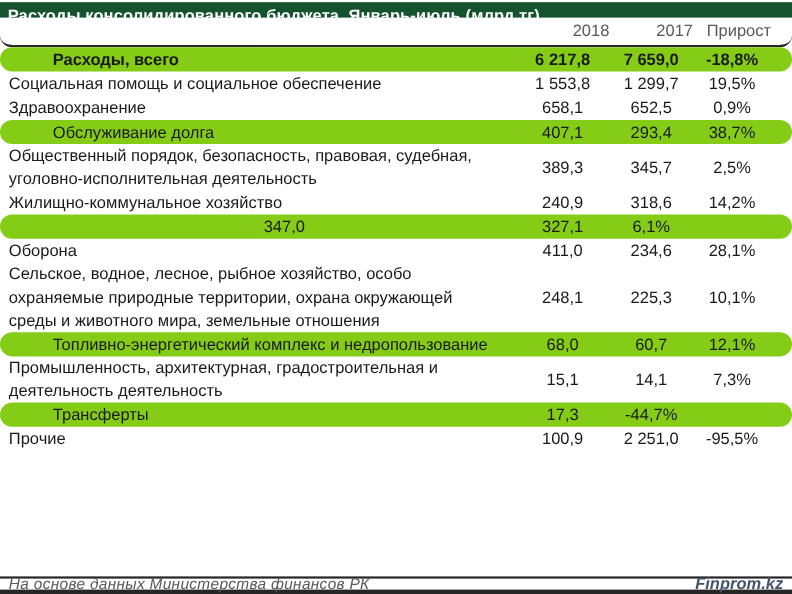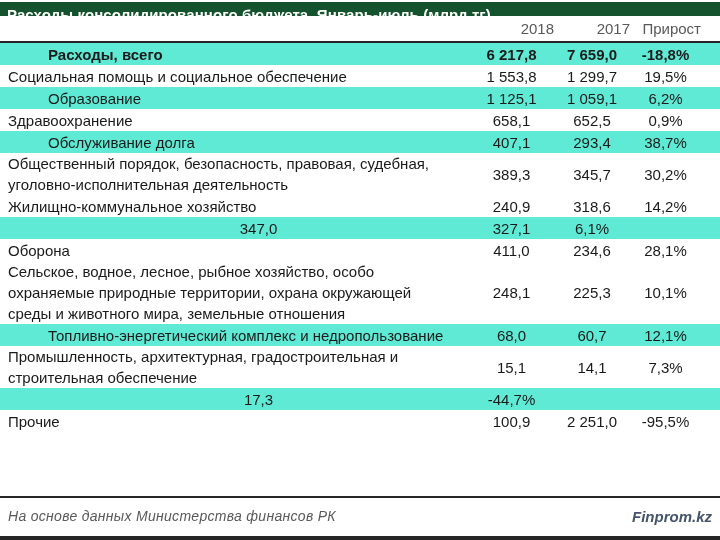--- a/index.html
+++ b/index.html
@@ -13,41 +13,42 @@
     height: 14px; line-height: 26px;
     padding-left: 7px; letter-spacing: 0.1px;
     flex: 0 0 auto;
   }
 
   .grid {
     display: grid;
     grid-template-columns: 1fr 85px 76px 71px;
     padding-left: 8px; padding-right: 19px;
     align-items: center;
+    border-radius: 11px;
   }
 
   .col-head {
     height: 27px; color: #595959; font-size: 15px;
     border-bottom: 2px solid #262626;
     flex: 0 0 auto;
   }
   .col-head .c { text-align: right; }
 
   .rows { flex: 0 0 auto; }
   .row { min-height: 22px; font-size: 15px; }
-  .row.stripe { background: #5eead4; padding-left: 48px; }
+  .row.stripe { background: #84cc16; padding-left: 48px; }
   .row.bold { font-weight: bold; }
   .cell-label { line-height: 21px; white-space: pre-line; padding-right: 4px; }
   .cell-num { text-align: center; line-height: 21px; }
 
   .footer {
     margin-top: auto;
     border-top: 2px solid #262626;
     border-bottom: 4px solid #262626;
-    height: 44px;
+    height: 16px;
     display: flex; justify-content: space-between; align-items: center;
     padding: 0 8px 2px 8px;
     gap: 28px;
   }
   .source { color: #595959; font-style: italic; font-size: 14px; letter-spacing: 0.3px; }
   .brand { color: #44546a; font-style: italic; font-weight: bold; font-size: 15px; }
 </style>
 </head>
 <body>
 
@@ -70,47 +71,41 @@
       <div class="cell-num">-18,8%</div>
     </div>
 
     <div class="grid row">
       <div class="cell-label">Социальная помощь и социальное обеспечение</div>
       <div class="cell-num">1 553,8</div>
       <div class="cell-num">1 299,7</div>
       <div class="cell-num">19,5%</div>
     </div>
 
-    <div class="grid row stripe">
-      <div class="cell-label">Образование</div>
-      <div class="cell-num">1 125,1</div>
-      <div class="cell-num">1 059,1</div>
-      <div class="cell-num">6,2%</div>
-    </div>
 
     <div class="grid row">
       <div class="cell-label">Здравоохранение</div>
       <div class="cell-num">658,1</div>
       <div class="cell-num">652,5</div>
       <div class="cell-num">0,9%</div>
     </div>
 
     <div class="grid row stripe">
       <div class="cell-label">Обслуживание долга</div>
       <div class="cell-num">407,1</div>
       <div class="cell-num">293,4</div>
       <div class="cell-num">38,7%</div>
     </div>
 
     <div class="grid row">
       <div class="cell-label">Общественный порядок, безопасность, правовая, судебная,
 уголовно-исполнительная деятельность</div>
       <div class="cell-num">389,3</div>
       <div class="cell-num">345,7</div>
-      <div class="cell-num">30,2%</div>
+      <div class="cell-num">2,5%</div>
     </div>
 
 
     <div class="grid row">
       <div class="cell-label">Жилищно-коммунальное хозяйство</div>
       <div class="cell-num">240,9</div>
       <div class="cell-num">318,6</div>
       <div class="cell-num">14,2%</div>
     </div>
 
@@ -139,27 +134,28 @@
 
     <div class="grid row stripe">
       <div class="cell-label">Топливно-энергетический комплекс и недропользование</div>
       <div class="cell-num">68,0</div>
       <div class="cell-num">60,7</div>
       <div class="cell-num">12,1%</div>
     </div>
 
     <div class="grid row">
       <div class="cell-label">Промышленность, архитектурная, градостроительная и
-строительная обеспечение</div>
+деятельность деятельность</div>
       <div class="cell-num">15,1</div>
       <div class="cell-num">14,1</div>
       <div class="cell-num">7,3%</div>
     </div>
 
     <div class="grid row stripe">
+      <div class="cell-label">Трансферты</div>
       <div class="cell-num">17,3</div>
       <div class="cell-num">-44,7%</div>
     </div>
 
     <div class="grid row">
       <div class="cell-label">Прочие</div>
       <div class="cell-num">100,9</div>
       <div class="cell-num">2 251,0</div>
       <div class="cell-num">-95,5%</div>
     </div>

